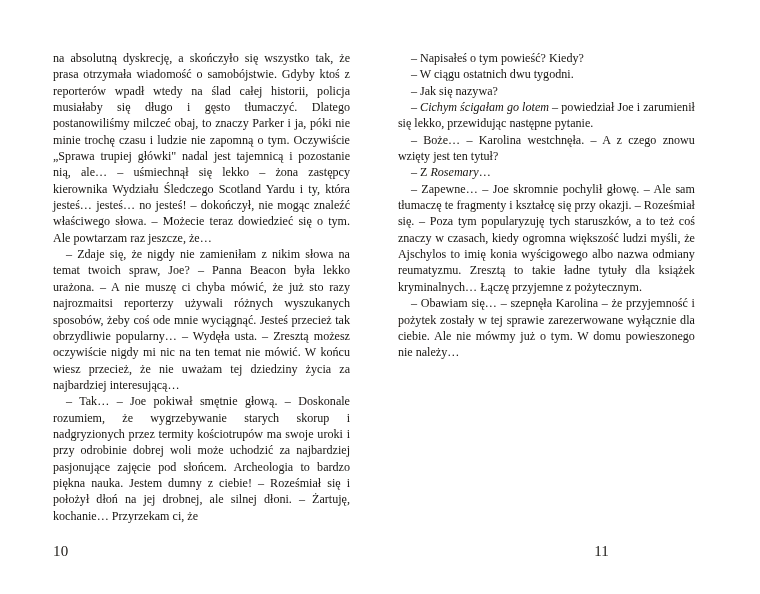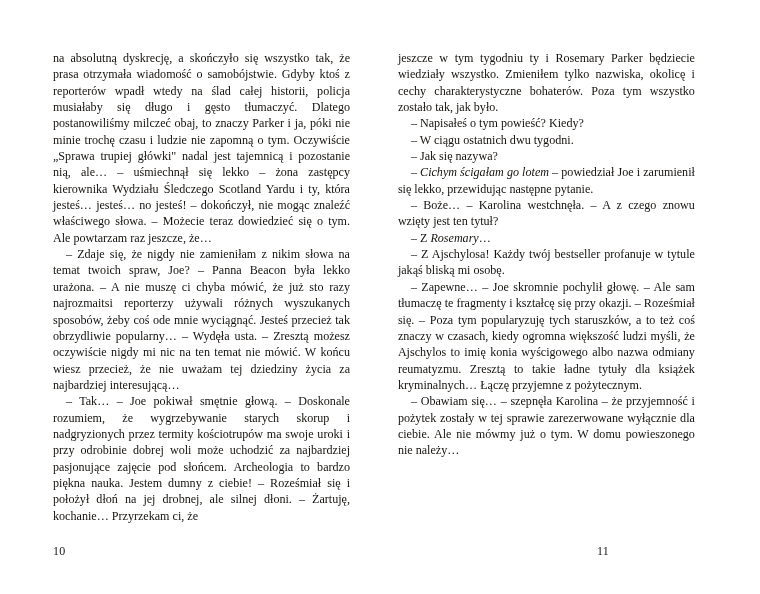--- a/index.html
+++ b/index.html
@@ -53,21 +53,21 @@
     text-align: justify;
   }
   .para.indent {
     text-indent: 13px;
   }
   .para em {
   }
   .folio {
     position: absolute;
     bottom: 36px;
-    font-size: 12px;
+    font-size: 15px;
     line-height: 13px;
     color: #23201c;
     letter-spacing: 0.2px;
   }
   .left .folio  { left: 53px;  text-align: left; }
   .right .folio { right: 55px; text-align: right; }
   
   .scan-tint {
     position: absolute;
     inset: 0;
@@ -91,28 +91,26 @@
       <div class="text-block">
           <p class="para">na absolutną dyskrecję, a skończyło się wszystko tak, że prasa otrzymała wiadomość o samobójstwie. Gdyby ktoś z reporterów wpadł wtedy na ślad całej historii, policja musiałaby się długo i gęsto tłumaczyć. Dlatego postanowiliśmy milczeć obaj, to znaczy Parker i ja, póki nie minie trochę czasu i ludzie nie zapomną o tym. Oczywiście „Sprawa trupiej główki" nadal jest tajemnicą i pozostanie nią, ale… – uśmiechnął się lekko – żona zastępcy kierownika Wydziału Śledczego Scotland Yardu i ty, która jesteś… jesteś… no jesteś! – dokończył, nie mogąc znaleźć właściwego słowa. – Możecie teraz dowiedzieć się o tym. Ale powtarzam raz jeszcze, że…</p>
           <p class="para indent">– Zdaje się, że nigdy nie zamieniłam z nikim słowa na temat twoich spraw, Joe? – Panna Beacon była lekko urażona. – A nie muszę ci chyba mówić, że już sto razy najrozmaitsi reporterzy używali różnych wyszukanych sposobów, żeby coś ode mnie wyciągnąć. Jesteś przecież tak obrzydliwie popularny… – Wydęła usta. – Zresztą możesz oczywiście nigdy mi nic na ten temat nie mówić. W końcu wiesz przecież, że nie uważam tej dziedziny życia za najbardziej interesującą…</p>
           <p class="para indent">– Tak… – Joe pokiwał smętnie głową. – Doskonale rozumiem, że wygrzebywanie starych skorup i nadgryzionych przez termity kościotrupów ma swoje uroki i przy odrobinie dobrej woli może uchodzić za najbardziej pasjonujące zajęcie pod słońcem. Archeologia to bardzo piękna nauka. Jestem dumny z ciebie! – Roześmiał się i położył dłoń na jej drobnej, ale silnej dłoni. – Żartuję, kochanie… Przyrzekam ci, że</p>
         </div>
       <div class="folio">10</div>
     </div>
 
     <div class="page-half right">
       <div class="text-block">
-          <p class="para">jeszcze w tym tygodniu ty i Rosemary Parker będziecie wiedziały wszystko. Zmieniłem tylko nazwiska, okolicę i cechy charakterystyczne bohaterów. Poza tym wszystko zostało tak, jak było.</p>
           <p class="para indent">– Napisałeś o tym powieść? Kiedy?</p>
           <p class="para indent">– W ciągu ostatnich dwu tygodni.</p>
           <p class="para indent">– Jak się nazywa?</p>
           <p class="para indent">– <em>Cichym ścigałam go lotem</em> – powiedział Joe i zarumienił się lekko, przewidując następne pytanie.</p>
           <p class="para indent">– Boże… – Karolina westchnęła. – A z czego znowu wzięty jest ten tytuł?</p>
           <p class="para indent">– Z <em>Rosemary</em>…</p>
-          <p class="para indent">– Z Ajschylosa! Każdy twój bestseller profanuje w tytule jakąś bliską mi osobę.</p>
           <p class="para indent">– Zapewne… – Joe skromnie pochylił głowę. – Ale sam tłumaczę te fragmenty i kształcę się przy okazji. – Roześmiał się. – Poza tym popularyzuję tych staruszków, a to też coś znaczy w czasach, kiedy ogromna większość ludzi myśli, że Ajschylos to imię konia wyścigowego albo nazwa odmiany reumatyzmu. Zresztą to takie ładne tytuły dla książek kryminalnych… Łączę przyjemne z pożytecznym.</p>
           <p class="para indent">– Obawiam się… – szepnęła Karolina – że przyjemność i pożytek zostały w tej sprawie zarezerwowane wyłącznie dla ciebie. Ale nie mówmy już o tym. W domu powieszonego nie należy…</p>
         </div>
       <div class="folio">11</div>
     </div>
 
   </div>
   <div class="scan-tint"></div>
 </div>
 

